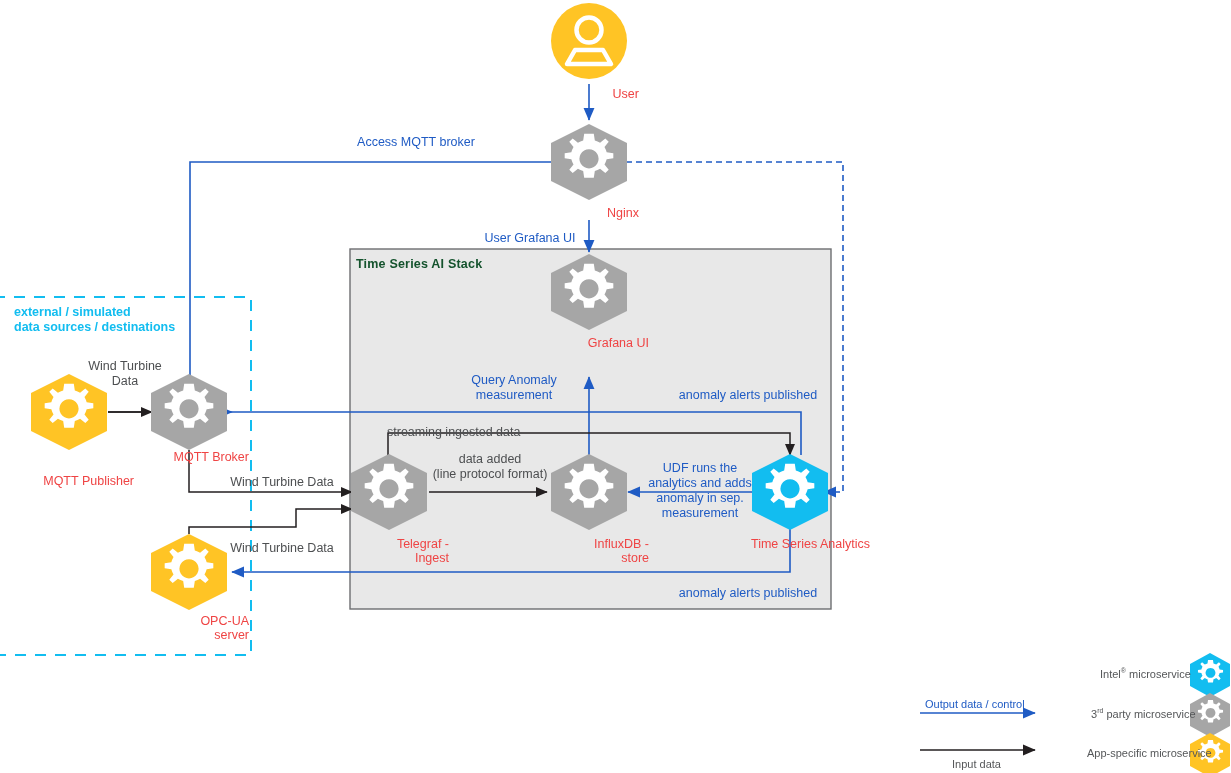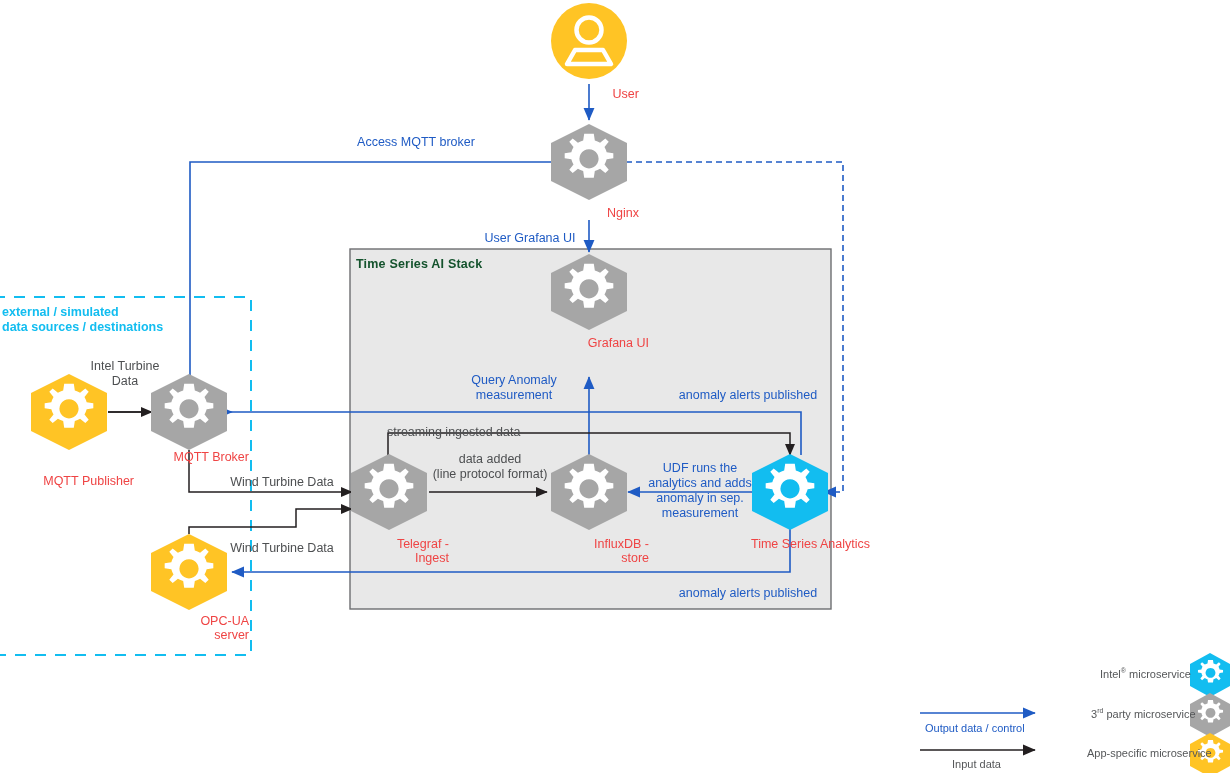--- a/index.html
+++ b/index.html
@@ -130,21 +130,21 @@
     <polygon points="1210,693 1230,704 1230,726 1210,737 1190,726 1190,704" fill="#a6a6a6"></polygon>
     <use href="#gear" x="1194" y="698" width="33" height="33"></use>
   </g>
   <g>
     <polygon points="1210,733 1230,744 1230,766 1210,777 1190,766 1190,744" fill="#ffc425"></polygon>
     <use href="#gear" x="1194" y="738" width="33" height="33"></use>
   </g>
 </svg>
 
 <div class="stack-title" style="left:356px;top:257px;">Time Series AI Stack</div>
-<div class="cyan-title" style="left:2px;top:305px;">external / simulated
+<div class="cyan-title" style="left:14px;top:305px;">external / simulated
 data sources / destinations</div>
 
 <div class="lbl" style="left:539px;top:87px;width:100px;">User</div>
 <div class="lbl" style="left:539px;top:206px;width:100px;">Nginx</div>
 <div class="lbl" style="left:529px;top:336px;width:120px;">Grafana UI</div>
 <div class="lbl" style="left:4px;top:450px;width:130px;margin-top:24px;">MQTT Publisher</div>
 <div class="lbl" style="left:129px;top:450px;width:120px;">MQTT Broker</div>
 <div class="lbl" style="left:129px;top:614px;width:120px;">OPC-UA
 server</div>
 <div class="lbl" style="left:329px;top:537px;width:120px;">Telegraf -
@@ -160,26 +160,26 @@
 <div class="lbl-blue" style="left:648px;top:388px;width:200px;">anomaly alerts published</div>
 <div class="lbl-blue" style="left:648px;top:586px;width:200px;">anomaly alerts published</div>
 <div class="lbl-blue" style="left:637px;top:461px;width:126px;">UDF runs the
 analytics and adds
 anomaly in sep.
 measurement</div>
 
 <div class="lbl-black" style="left:387px;top:416px;width:180px;text-align:left;margin-top:9px;">streaming ingested data</div>
 <div class="lbl-black" style="left:425px;top:452px;width:130px;">data added
 (line protocol format)</div>
-<div class="lbl-black" style="left:78px;top:359px;width:94px;">Intel Turbine
+<div class="lbl-black" style="left:78px;top:359px;width:94px;">Wind Turbine
 Data</div>
 <div class="lbl-black" style="left:204px;top:475px;width:156px;">Wind Turbine Data</div>
 <div class="lbl-black" style="left:204px;top:541px;width:156px;">Wind Turbine Data</div>
 
-<div class="legend-blue" style="left:925px;top:722px;text-align:right;">Output data / control</div>
+<div class="legend-blue" style="left:925px;top:698px;text-align:right;">Output data / control</div>
 <div class="legend-txt" style="left:952px;top:758px;">Input data</div>
 
 <div class="legend-txt" style="left:1100px;top:667px;"><span>Intel</span><sup>®</sup><span> microservice</span></div>
 
 <div class="legend-txt" style="left:1091px;top:707px;"><span>3</span><sup>rd</sup><span> party microservice</span></div>
 
 <div class="legend-txt" style="left:1058px;top:747px;margin-left:29px;">App-specific microservice</div>
 
 </div>
 

